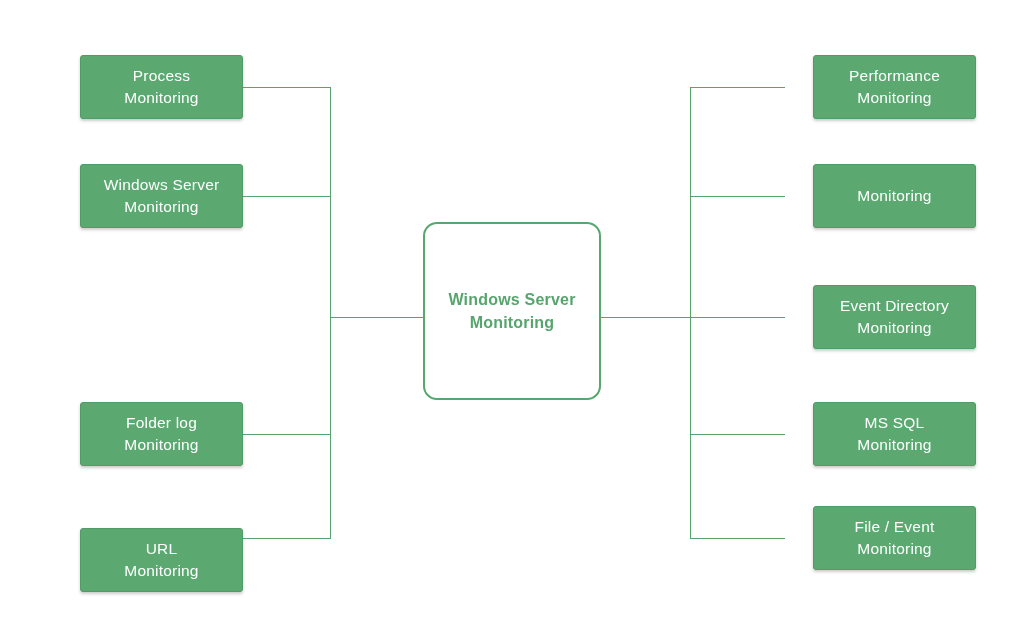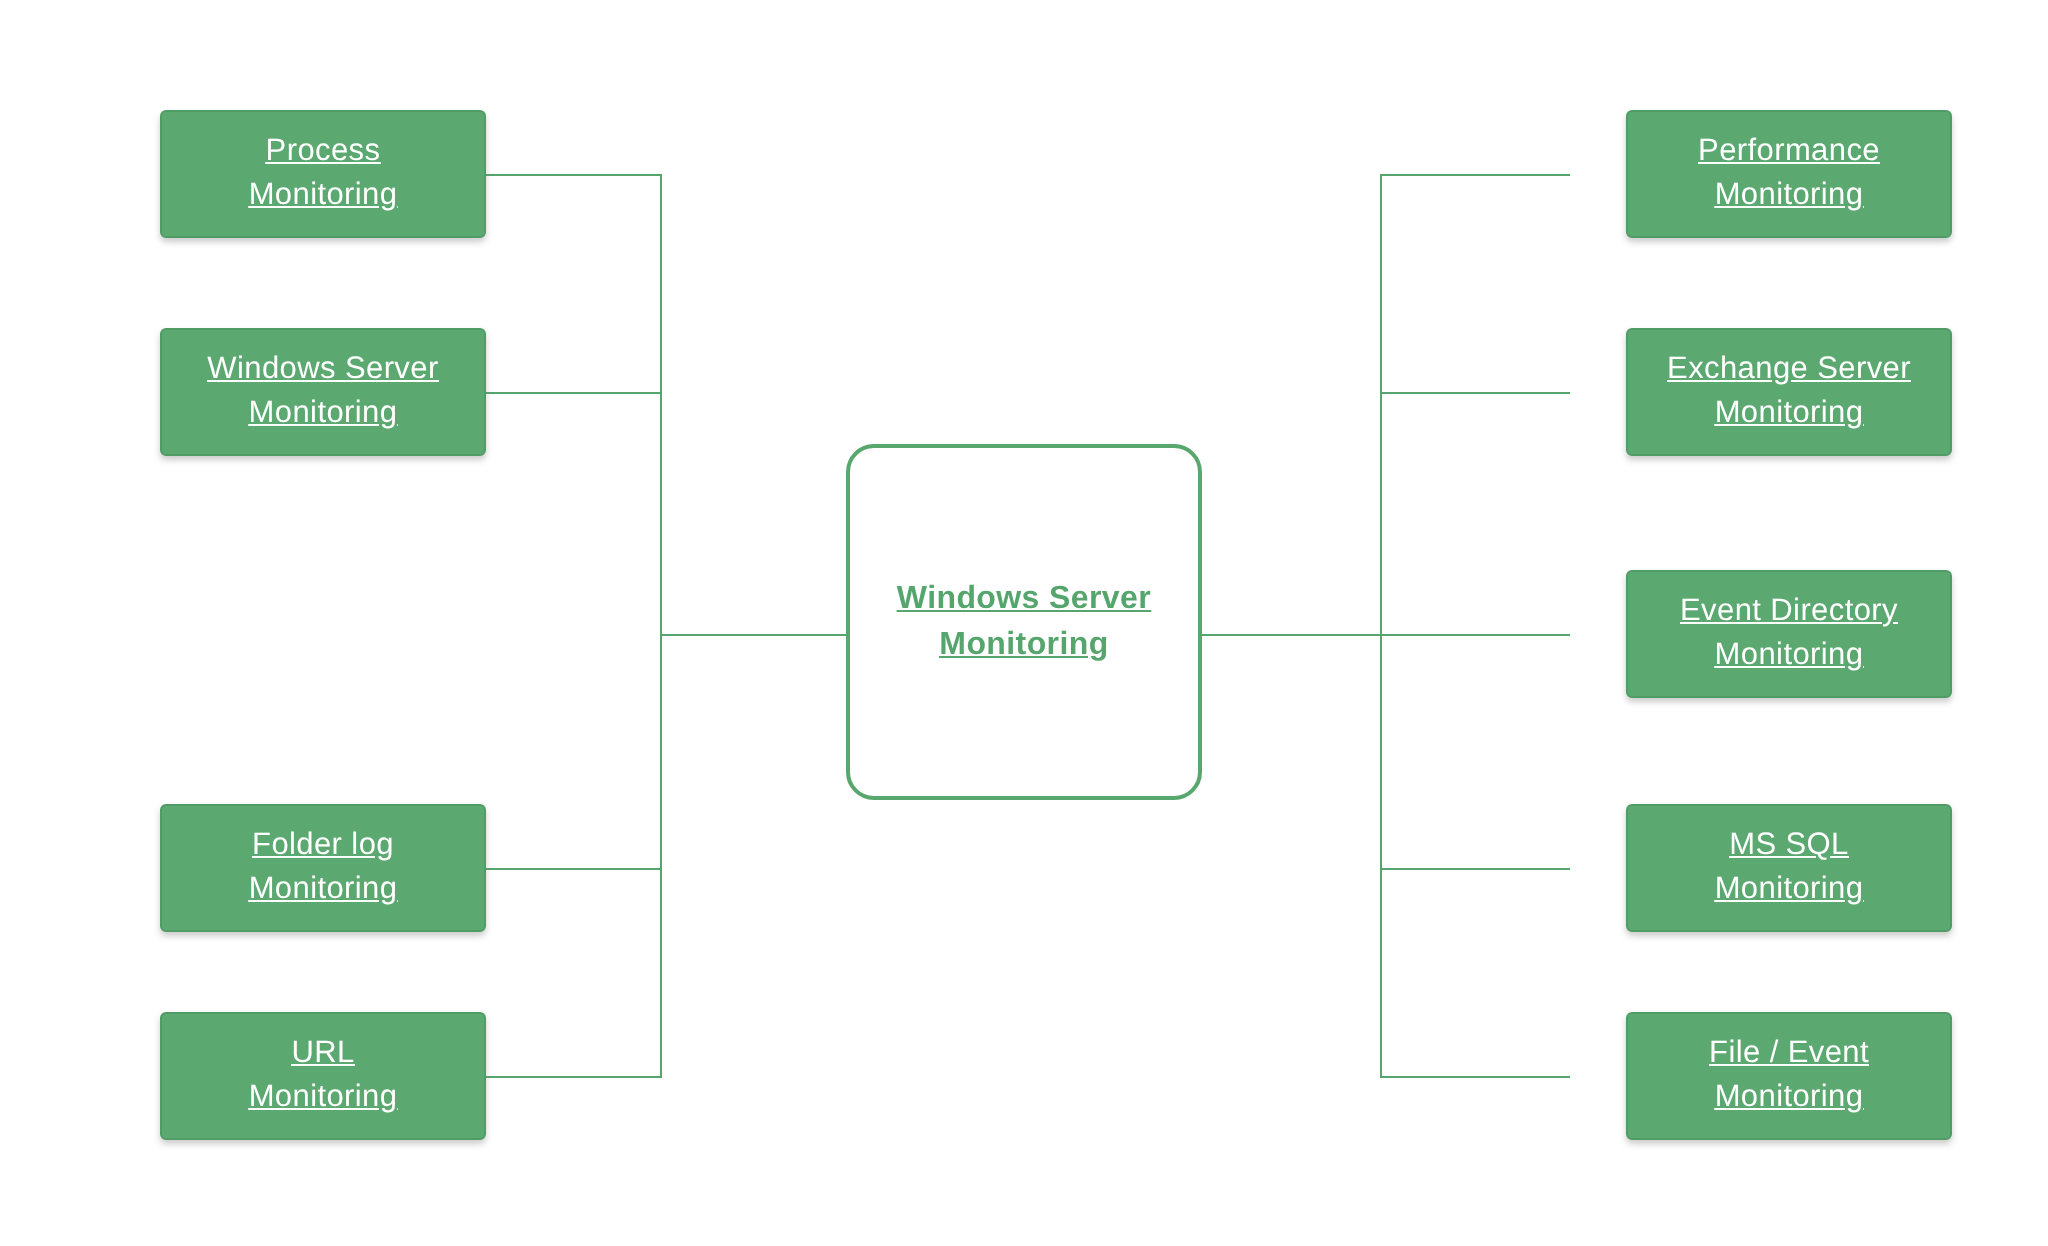--- a/index.html
+++ b/index.html
@@ -5,21 +5,21 @@
   :root {
     --background: #ffffff;
     --node-fill: #5ba971;
     --node-border: #4f9c66;
     --node-text: #ffffff;
     --connector: #55a66d;
     --center-fill: #ffffff;
     --center-border: #57a76e;
     --center-text: #55a56d;
   }
-  * { margin: 0; padding: 0; box-sizing: border-box; text-decoration: underline; }
+  * { margin: 0; padding: 0; box-sizing: border-box; }
   html, body {
     width: 1024px; height: 623px;
     background: var(--background);
     font-family: "Liberation Sans", "DejaVu Sans", sans-serif;
     overflow: hidden;
   }
   .canvas {
     position: relative;
     width: 1024px; height: 623px;
     background: var(--background);
@@ -101,21 +101,21 @@
       <div>Windows Server</div>
       <div>Monitoring</div>
     </div>
   </div>
   <div class="node left-col" style="top:402px">
     <div>
       <div>Folder log</div>
       <div>Monitoring</div>
     </div>
   </div>
-  <div class="node left-col" style="top:506px">
+  <div class="node left-col" style="top:528px">
     <div>
       <div>URL</div>
       <div>Monitoring</div>
     </div>
   </div>
 
   <div class="center-node">
     <div>
       <div>Windows Server</div>
       <div>Monitoring</div>
@@ -123,21 +123,20 @@
   </div>
 
   <div class="node right-col" style="top:55px">
     <div>
       <div>Performance</div>
       <div>Monitoring</div>
     </div>
   </div>
   <div class="node right-col" style="top:164px">
     <div>
-      <div>Exchange Server</div>
       <div>Monitoring</div>
     </div>
   </div>
   <div class="node right-col" style="top:285px">
     <div>
       <div>Event Directory</div>
       <div>Monitoring</div>
     </div>
   </div>
   <div class="node right-col" style="top:402px">

